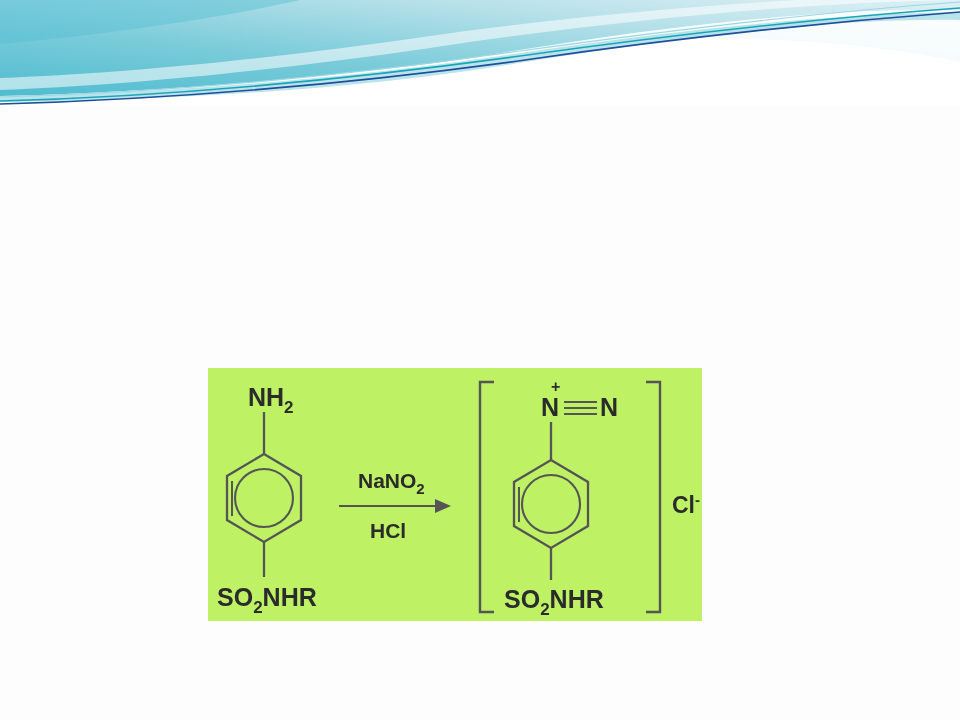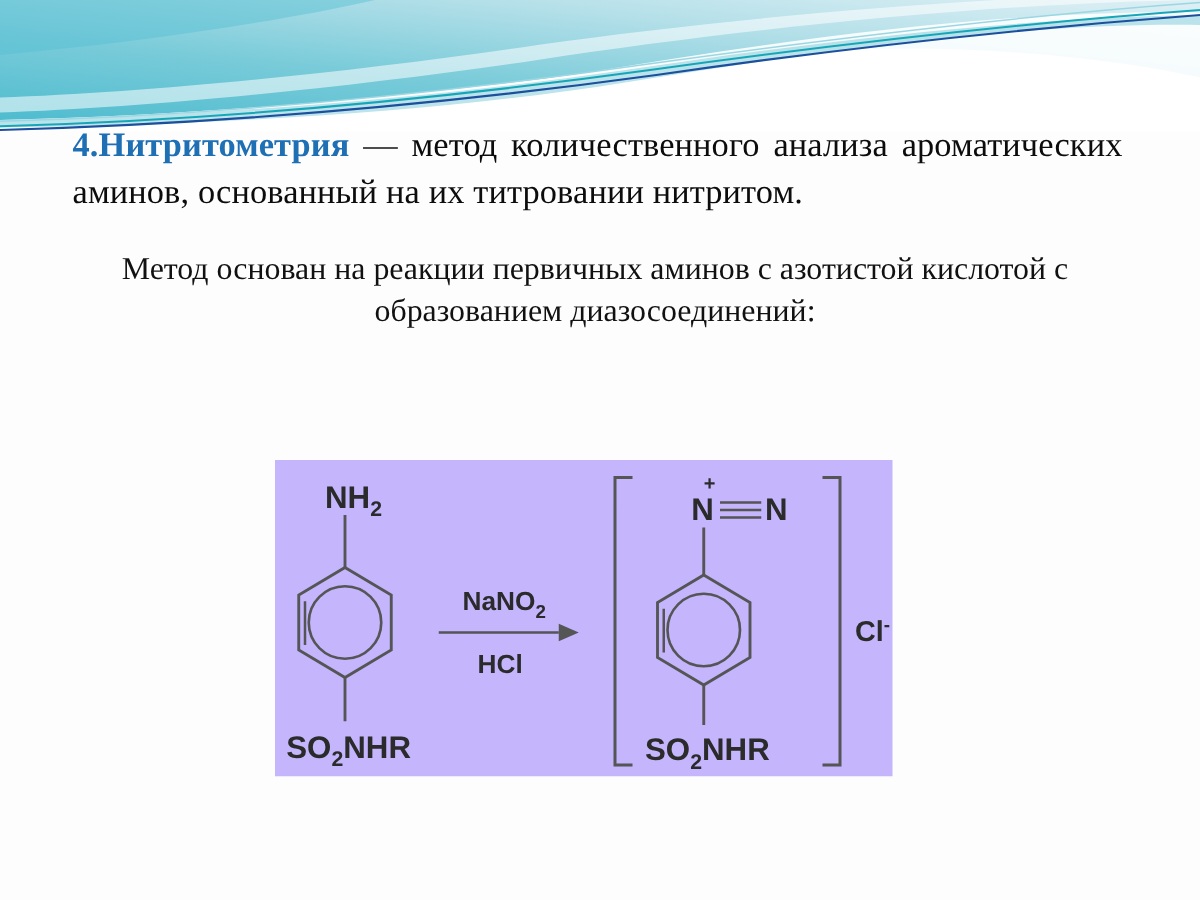--- a/index.html
+++ b/index.html
@@ -63,25 +63,25 @@
     padding: 0 86px 0 78px;
     font-size: 25.5px;
     line-height: 1.36;
     color: #111111;
     text-align: center;
   }
 
   
   .figure-wrap {
     position: absolute;
-    left: 220px;
+    left: 208px;
     top: 368px;
     width: 494px;
     height: 253px;
-    background: #c4b5fd;
+    background: #bef264;
     text-decoration: underline;
   }
   .figure-wrap svg {
     display: block;
   }
   .chem-label {
     font-family: "Liberation Sans", sans-serif;
     font-weight: bold;
     fill: #2b2b2b;
   }
@@ -124,26 +124,20 @@
       <path d="M0,101 C180,96 360,78 520,56 C700,31 850,16 960,8" stroke="#17a6b8" stroke-width="1.6" fill="none"></path>
 
       <path d="M0,104 C180,99 365,82 525,60 C705,34 855,20 960,12" stroke="#1c4f9c" stroke-width="1.7" fill="none"></path>
 
       <path d="M0,97 C180,92 360,74 520,51 C700,26 850,10 960,2" stroke="#9ad7e3" stroke-width="1.2" fill="none"></path>
 
       <path d="M0,0 L300,0 C220,18 110,34 0,44 Z" fill="#55bfd2" opacity="0.45"></path>
     </svg>
   </div>
 
-  <div class="content">
-
-    <p class="lead-par"><span class="term">4.Нитритометрия</span><span> — метод количественного анализа ароматических аминов, основанный на их титровании нитритом.</span></p>
-
-    <p class="second-par">Метод основан на реакции первичных аминов с азотистой кислотой с образованием диазосоединений:</p>
-  </div>
 
   <div class="figure-wrap">
     <svg width="494" height="253" viewBox="0 0 494 253" xmlns="http://www.w3.org/2000/svg">
 
       <g>
 
         <text class="chem-label" x="40" y="38" font-size="25">
           <tspan>NH</tspan><tspan dy="7" font-size="17">2</tspan>
         </text>
 

